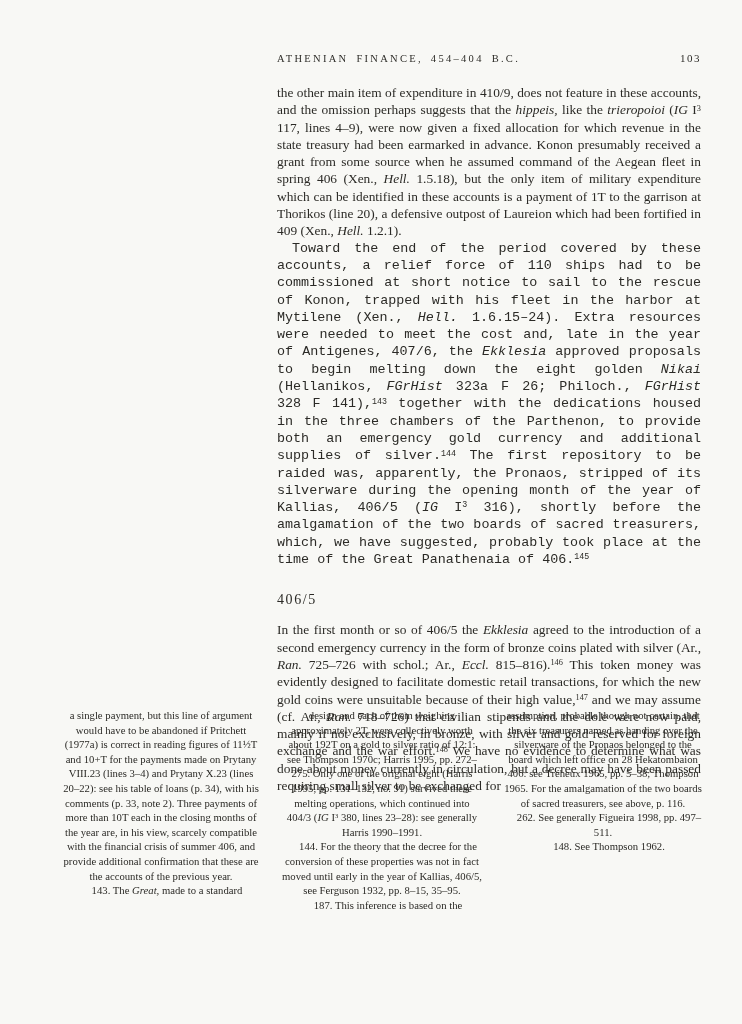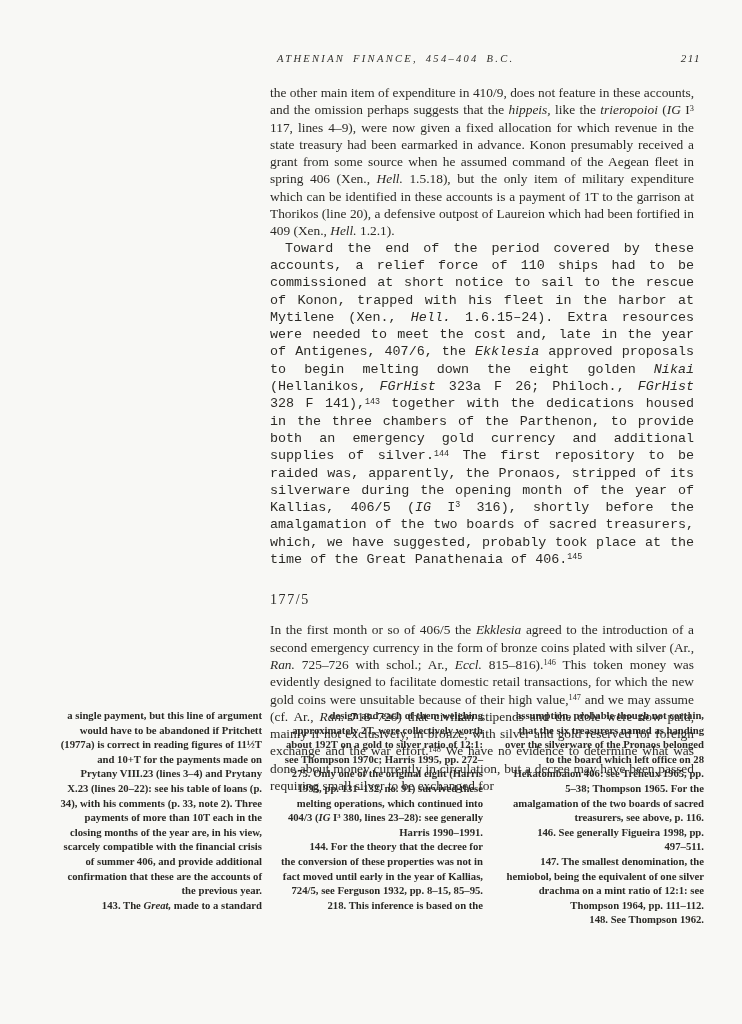--- a/index.html
+++ b/index.html
@@ -8,88 +8,86 @@
     width:742px; height:1024px;
     margin:0 auto;
     background:#f8f8f5;
     font-family:"Liberation Serif", serif;
     color:#2b2a26;
     overflow:hidden;
   }
   
   .running-head {
     position:absolute; left:277px; top:52px; width:424px;
-    display:flex; justify-content:space-between; align-items:baseline;font-style:italic;
+    display:flex; justify-content:space-between; align-items:baseline;
   }
   .running-head .title {
     font-size:10.5px; letter-spacing:2.3px; word-spacing:3px;
     text-transform:uppercase; color:#2e2d29;
   }
   .running-head .pageno {
     font-size:11px; letter-spacing:1.5px; color:#2e2d29;
   }
   
   .main {
-    position:absolute; left:270px; top:84px; width:424px;
+    position:absolute; left:277px; top:84px; width:424px;
   }
   .main p {
     margin:0; padding:0;
     font-size:13.4px; line-height:17.3px;
     text-align:justify;
   }
   .main p.indent { text-indent:15px;font-family:Liberation Mono, monospace; }
   .main .section-heading {
     font-size:14px; letter-spacing:1.6px;
     margin:24px 0 13px 0;
     color:#2b2a26;
   }
   
   .footnotes {
     position:absolute; left:60px; top:708px; width:645px;
     display:grid; grid-template-columns:202px 202px 202px; column-gap:19px;
   }
   .footnotes p {
     margin:0; padding:0;
     font-size:10.7px; line-height:14.6px;
-    text-align:right;
-    font-weight:bold;
+    text-align:center;
   }
   .footnotes p.fn-indent { text-indent:12px; }
   sup {
     font-size:0.62em; line-height:0; vertical-align:baseline;
     position:relative; top:-0.45em; letter-spacing:0;
   }
   i { font-style:italic; }
 </style>
 </head>
 <body>
 
 <div class="page">
   <div class="running-head">
     <span class="title">ATHENIAN FINANCE, 454–404 B.C.</span>
-    <span class="pageno">211</span>
+    <span class="pageno">103</span>
   </div>
 
   <div class="main" id="main-blocks">
       <p>the other main item of expenditure in 410/9, does not feature in these accounts, and the omission perhaps suggests that the <i>hippeis,</i> like the <i>trieropoioi</i> (<i>IG</i> I<sup>3</sup> 117, lines 4–9), were now given a fixed allocation for which revenue in the state treasury had been earmarked in advance. Konon presumably received a grant from some source when he assumed command of the Aegean fleet in spring 406 (Xen., <i>Hell.</i> 1.5.18), but the only item of military expenditure which can be identified in these accounts is a payment of 1T to the garrison at Thorikos (line 20), a defensive outpost of Laureion which had been fortified in 409 (Xen., <i>Hell.</i> 1.2.1).</p>
       <p class="indent">Toward the end of the period covered by these accounts, a relief force of 110 ships had to be commissioned at short notice to sail to the rescue of Konon, trapped with his fleet in the harbor at Mytilene (Xen., <i>Hell.</i> 1.6.15–24). Extra resources were needed to meet the cost and, late in the year of Antigenes, 407/6, the <i>Ekklesia</i> approved proposals to begin melting down the eight golden <i>Nikai</i> (Hellanikos, <i>FGrHist</i> 323a F 26; Philoch., <i>FGrHist</i> 328 F 141),<sup>143</sup> together with the dedications housed in the three chambers of the Parthenon, to provide both an emergency gold currency and additional supplies of silver.<sup>144</sup> The first repository to be raided was, apparently, the Pronaos, stripped of its silverware during the opening month of the year of Kallias, 406/5 (<i>IG</i> I<sup>3</sup> 316), shortly before the amalgamation of the two boards of sacred treasurers, which, we have suggested, probably took place at the time of the Great Panathenaia of 406.<sup>145</sup></p>
-      <div class="section-heading">177/5</div>
+      <div class="section-heading">406/5</div>
       <p>In the first month or so of 406/5 the <i>Ekklesia</i> agreed to the introduction of a second emergency currency in the form of bronze coins plated with silver (Ar., <i>Ran.</i> 725–726 with schol.; Ar., <i>Eccl.</i> 815–816).<sup>146</sup> This token money was evidently designed to facilitate domestic retail transactions, for which the new gold coins were unsuitable because of their high value,<sup>147</sup> and we may assume (cf. Ar., <i>Ran.</i> 718–726) that civilian stipends and the dole were now paid, mainly if not exclusively, in bronze, with silver and gold reserved for foreign exchange and the war effort.<sup>148</sup> We have no evidence to determine what was done about money currently in circulation, but a decree may have been passed requiring small silver to be exchanged for</p>
     </div>
 
   <div class="footnotes" id="footnote-cols">
       <div>
         <p>a single payment, but this line of argument would have to be abandoned if Pritchett (1977a) is correct in reading figures of 11½T and 10+T for the payments made on Prytany VIII.23 (lines 3–4) and Prytany X.23 (lines 20–22): see his table of loans (p. 34), with his comments (p. 33, note 2). Three payments of more than 10T each in the closing months of the year are, in his view, scarcely compatible with the financial crisis of summer 406, and provide additional confirmation that these are the accounts of the previous year.</p>
         <p class="fn-indent">143. The <i>Great,</i> made to a standard</p>
       </div>
       <div>
         <p>design and each of them weighing approximately 2T, were collectively worth about 192T on a gold to silver ratio of 12:1: see Thompson 1970c; Harris 1995, pp. 272–275. Only one of the original eight (Harris 1995, pp. 131–132, no. 91) survived these melting operations, which continued into 404/3 (<i>IG</i> I<sup>3</sup> 380, lines 23–28): see generally Harris 1990–1991.</p>
-        <p class="fn-indent">144. For the theory that the decree for the conversion of these properties was not in fact moved until early in the year of Kallias, 724/5, see Ferguson 1932, pp. 8–15, 85–95.</p>
-        <p class="fn-indent">218. This inference is based on the</p>
+        <p class="fn-indent">144. For the theory that the decree for the conversion of these properties was not in fact moved until early in the year of Kallias, 406/5, see Ferguson 1932, pp. 8–15, 35–95.</p>
+        <p class="fn-indent">187. This inference is based on the</p>
       </div>
       <div>
         <p>assumption, probable though not certain, that the six treasurers named as handing over the silverware of the Pronaos belonged to the board which left office on 28 Hekatombaion 406: see Tréheux 1965, pp. 5–38; Thompson 1965. For the amalgamation of the two boards of sacred treasurers, see above, p. 116.</p>
-        <p class="fn-indent">146. See generally Figueira 1998, pp. 497–511.</p>
-        <p class="fn-indent">147. The smallest denomination, the hemiobol, being the equivalent of one silver drachma on a mint ratio of 12:1: see Thompson 1964, pp. 111–112.</p>
+        <p class="fn-indent">262. See generally Figueira 1998, pp. 497–511.</p>
         <p class="fn-indent">148. See Thompson 1962.</p>
       </div>
     </div>
 </div>
 
 </body></html>

